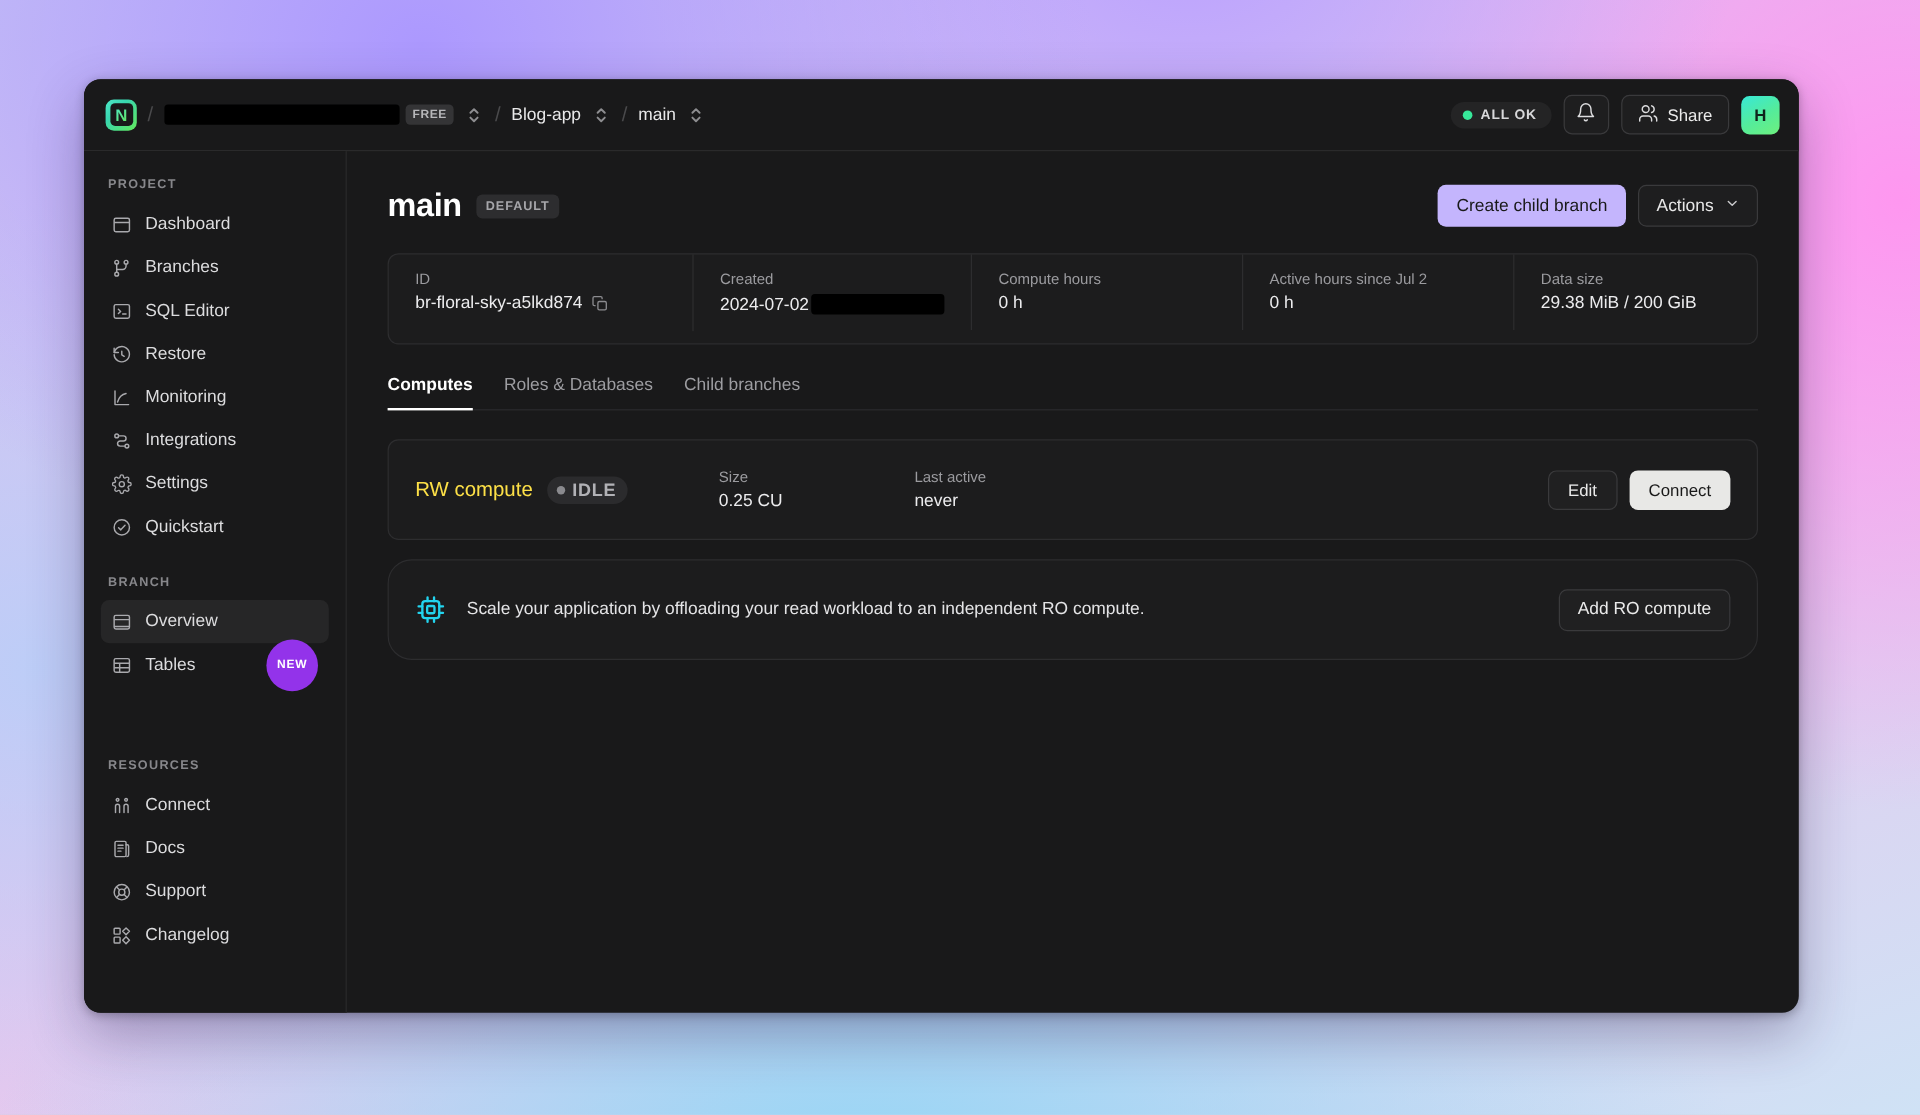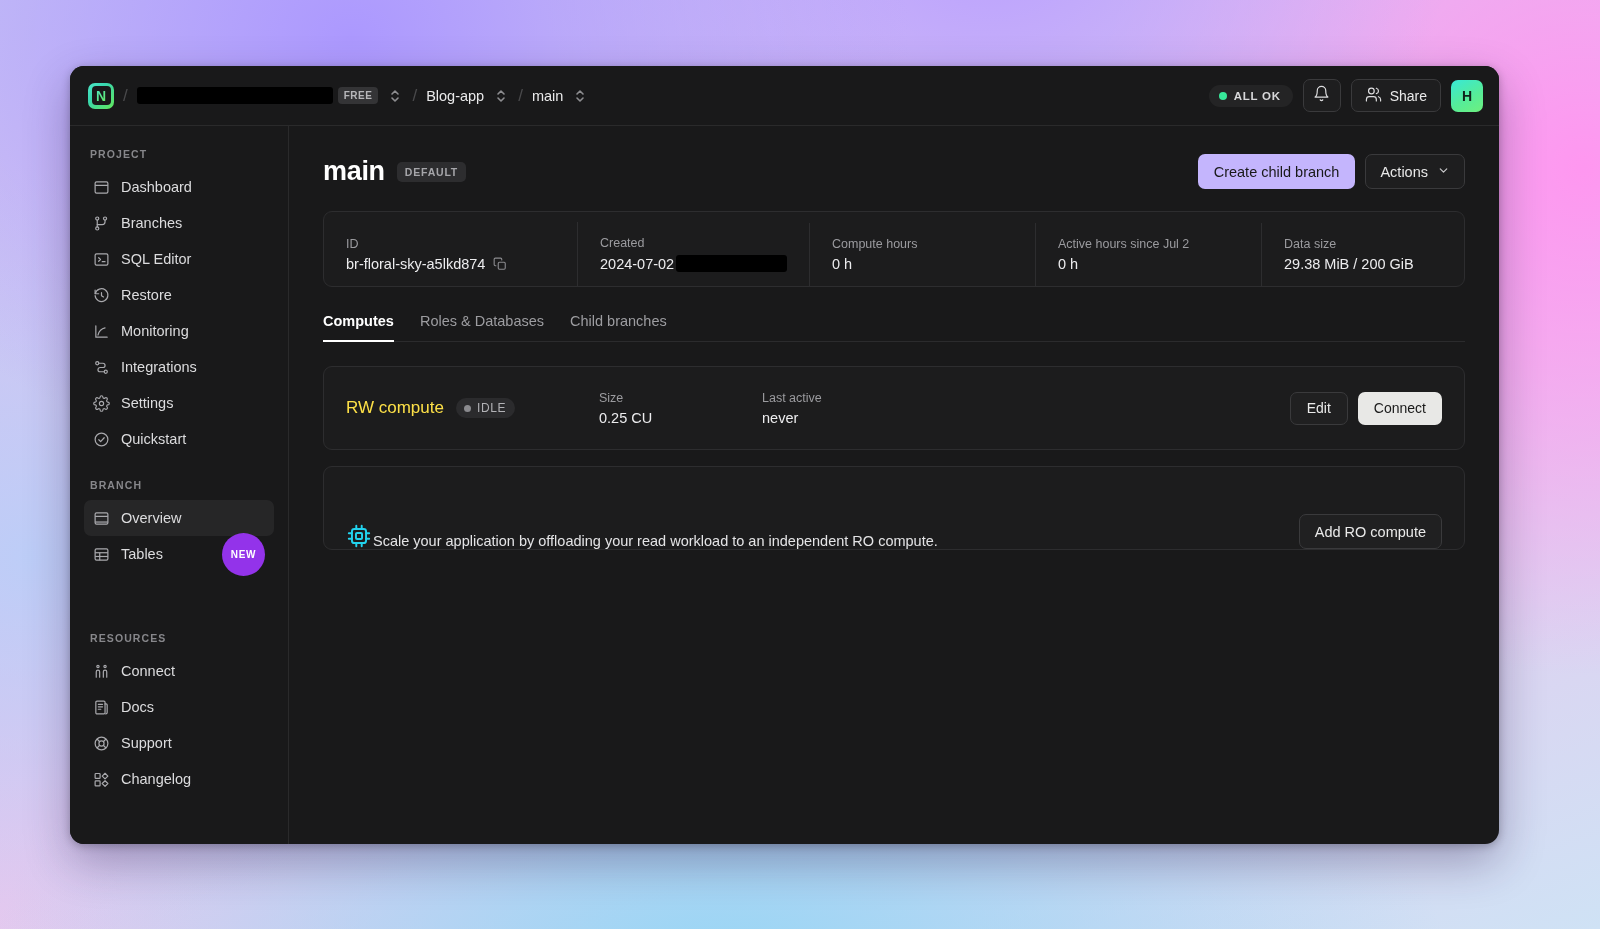--- a/index.html
+++ b/index.html
@@ -259,21 +259,21 @@
     cursor: pointer;
   }
 
   
   .stat-card {
     border: 1px solid #2d2d2f;
     border-radius: 9px;
     background: #1c1c1d;
     display: flex;
     height: 76px;
-    align-items: flex-end;
+    align-items: flex-start;
     margin-bottom: 26px;
   }
   .stat {
     padding: 14px 22px;
     display: flex; flex-direction: column; justify-content: center;
     gap: 5px;
     min-width: 0;
   }
   .stat + .stat { border-left: 1px solid #2d2d2f; }
   .stat-label { color: #9b9b9f; font-size: 12.5px; white-space: nowrap; }
@@ -319,21 +319,21 @@
   }
   .rw-title-wrap { display: flex; align-items: center; gap: 12px; width: 253px; }
   .rw-title { color: #fde047; font-size: 17px; font-weight: 500; }
   .idle-badge {
     display: flex; align-items: center; gap: 6px;
     background: #2b2b2d;
     border-radius: 999px;
     padding: 3px 9px 3px 8px;
   }
   .idle-dot { width: 7px; height: 7px; border-radius: 50%; background: #8a8a8e; }
-  .idle-text { color: #b2b2b6; font-size: 12px; font-weight: 400; letter-spacing: 0.6px; }
+  .idle-text { color: #b2b2b6; font-size: 15px; font-weight: 700; letter-spacing: 0.6px; }
   .cfield { display: flex; flex-direction: column; gap: 5px; }
   .cfield-label { color: #9b9b9f; font-size: 12.5px; }
   .cfield-value { color: #ececee; font-size: 14.5px; display: flex; align-items: center; gap: 8px; }
   .mono { font-family: "DejaVu Sans Mono", "Liberation Mono", monospace; font-size: 14px; letter-spacing: -0.2px; }
   .c-computeid { width: 318px; }
   .c-size { width: 163px; }
   .c-lastactive { flex: 1; }
   .row-actions { display: flex; gap: 10px; margin-left: auto; }
   .btn-sm-ghost {
     background: #202021;
@@ -348,27 +348,27 @@
     color: #191919;
     border: none;
     border-radius: 7px;
     height: 33px; padding: 0 16px;
     font-size: 14px; font-family: inherit; cursor: pointer;
   }
 
   
   .ro-card {
     border: 1px solid #2d2d2f;
-    border-radius: 9px;
+    border-radius: 20px;
     background: #1c1c1d;
     height: 84px;
     display: flex;
-    align-items: flex-end;
+    align-items: center;
     padding: 0 22px;
-    gap: 1px;
+    gap: 17px;
   }
   .cpu-ico { color: #22d3ee; display: flex; flex: 0 0 auto; }
   .cpu-ico svg { width: 26px; height: 26px; display: block; }
   .ro-text { color: #e4e4e6; font-size: 14.5px; }
 </style>
 </head>
 <body>
 
 <div class="app-window">
 

